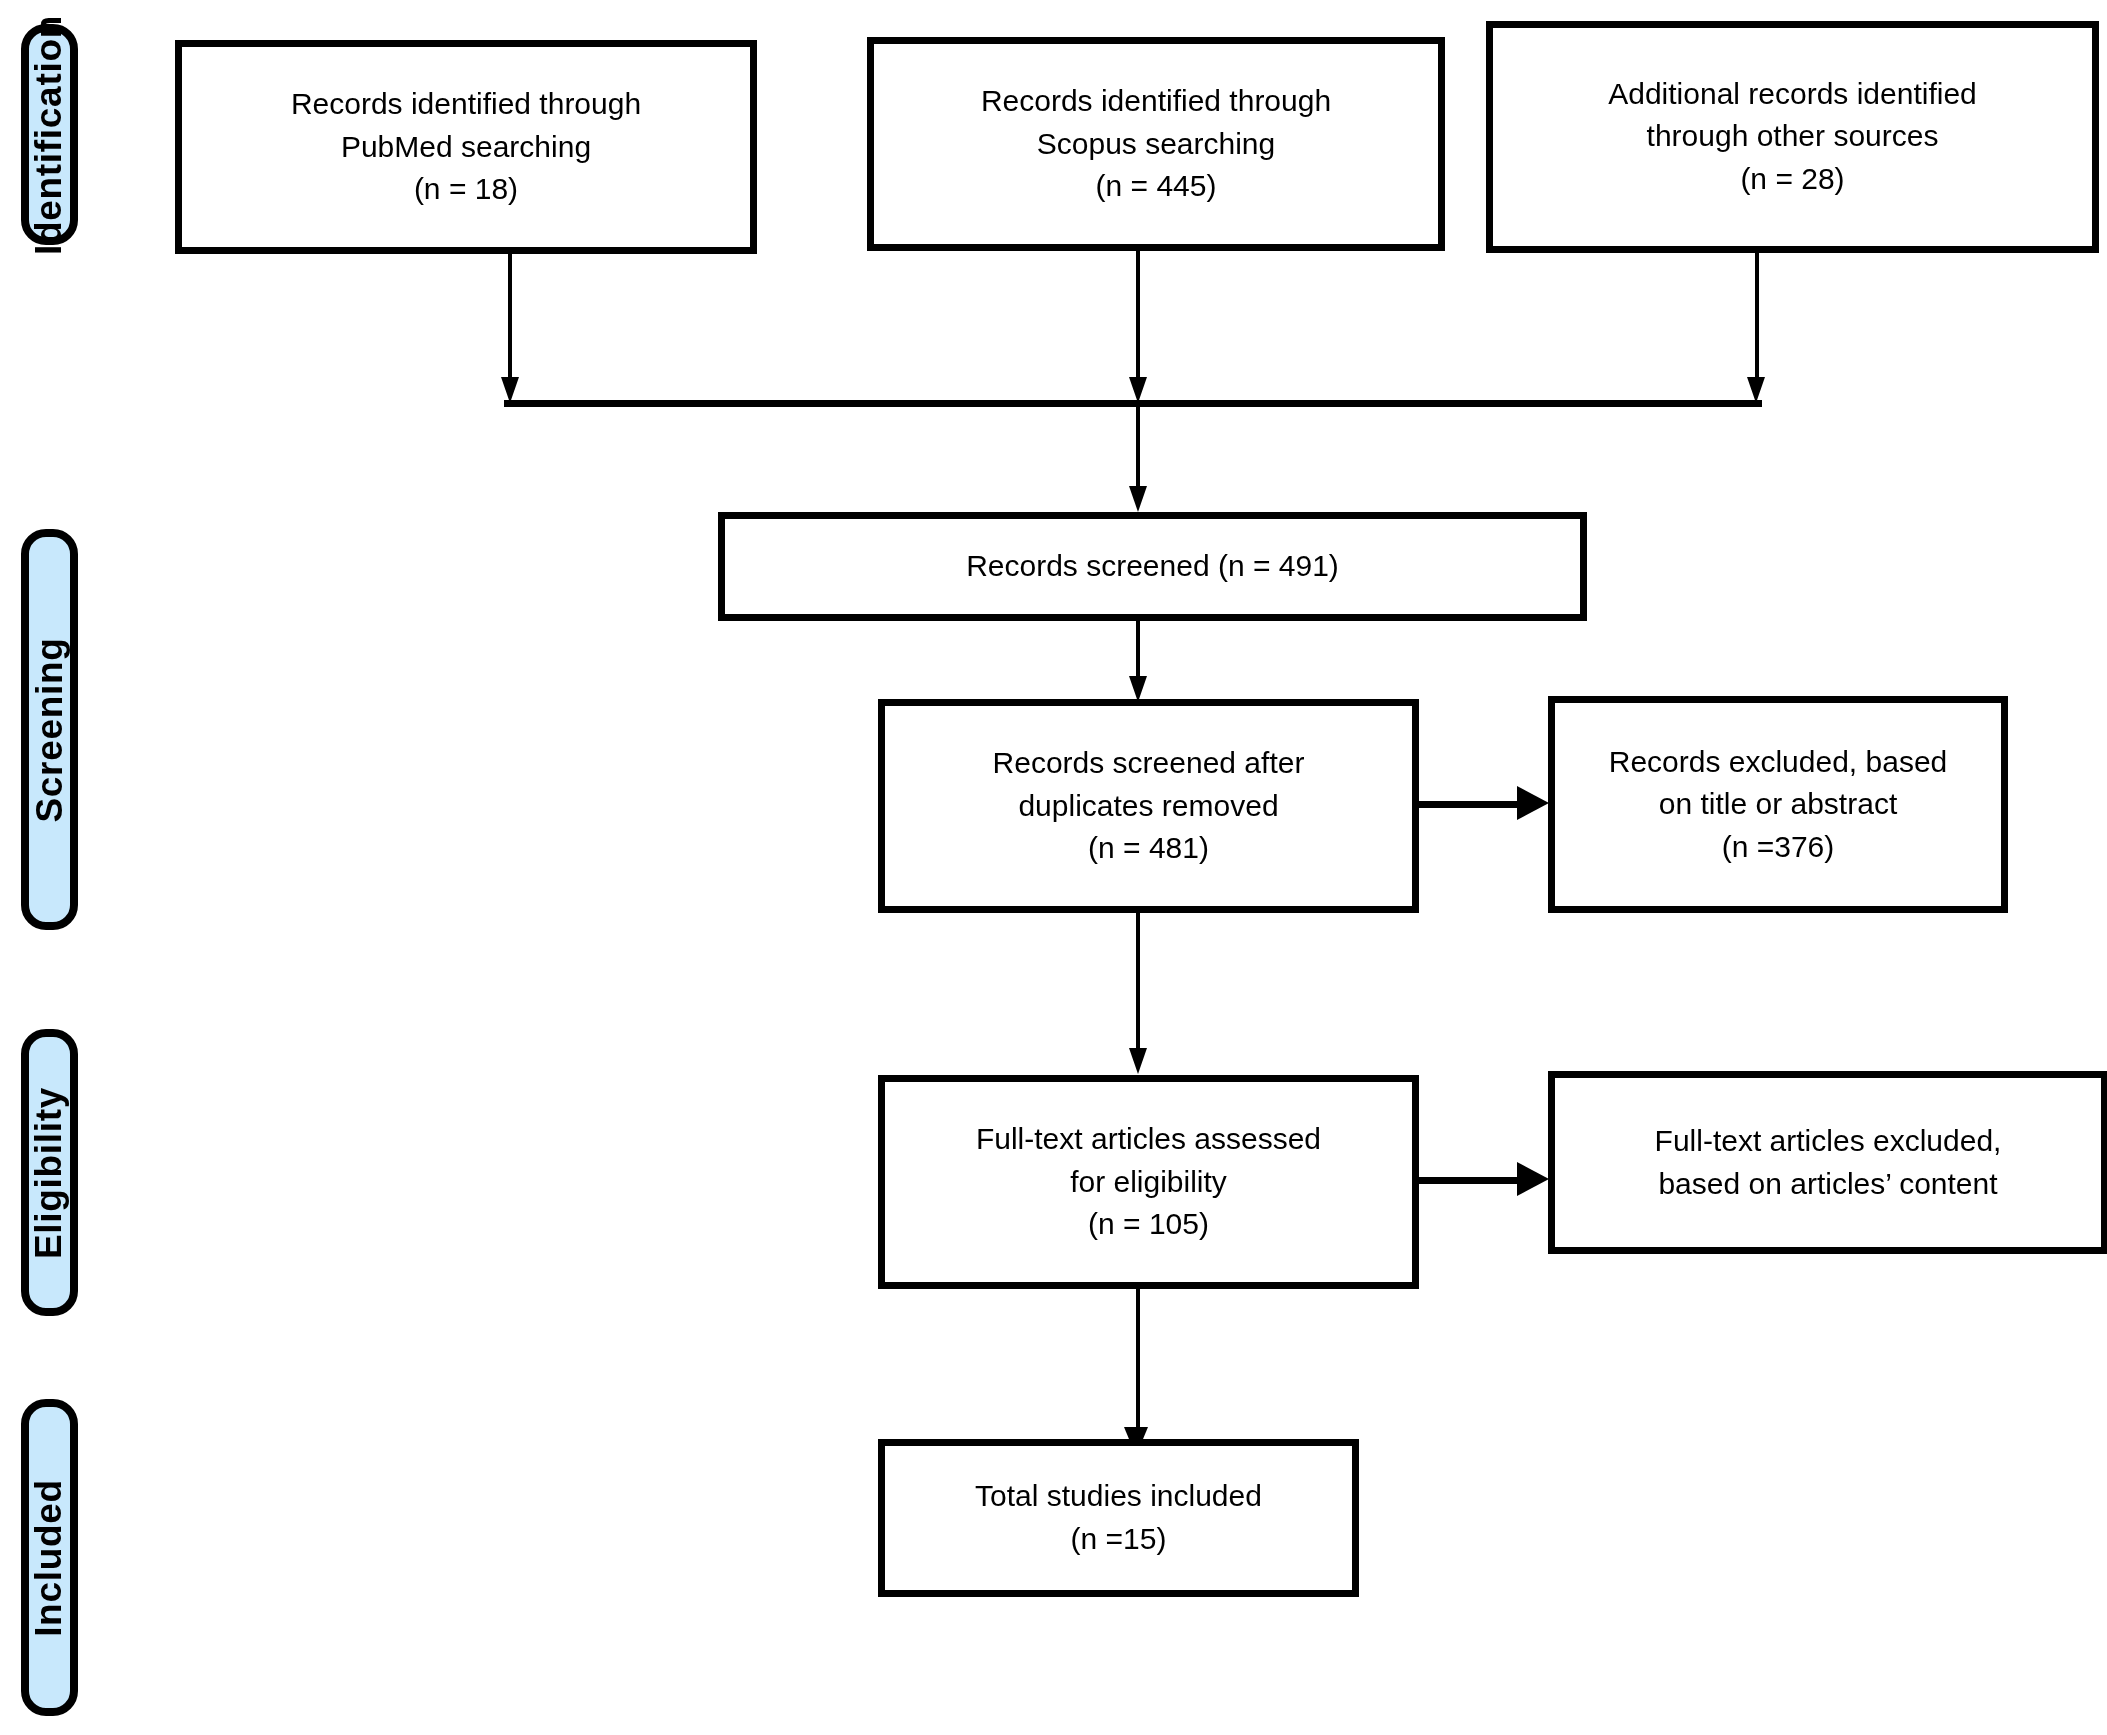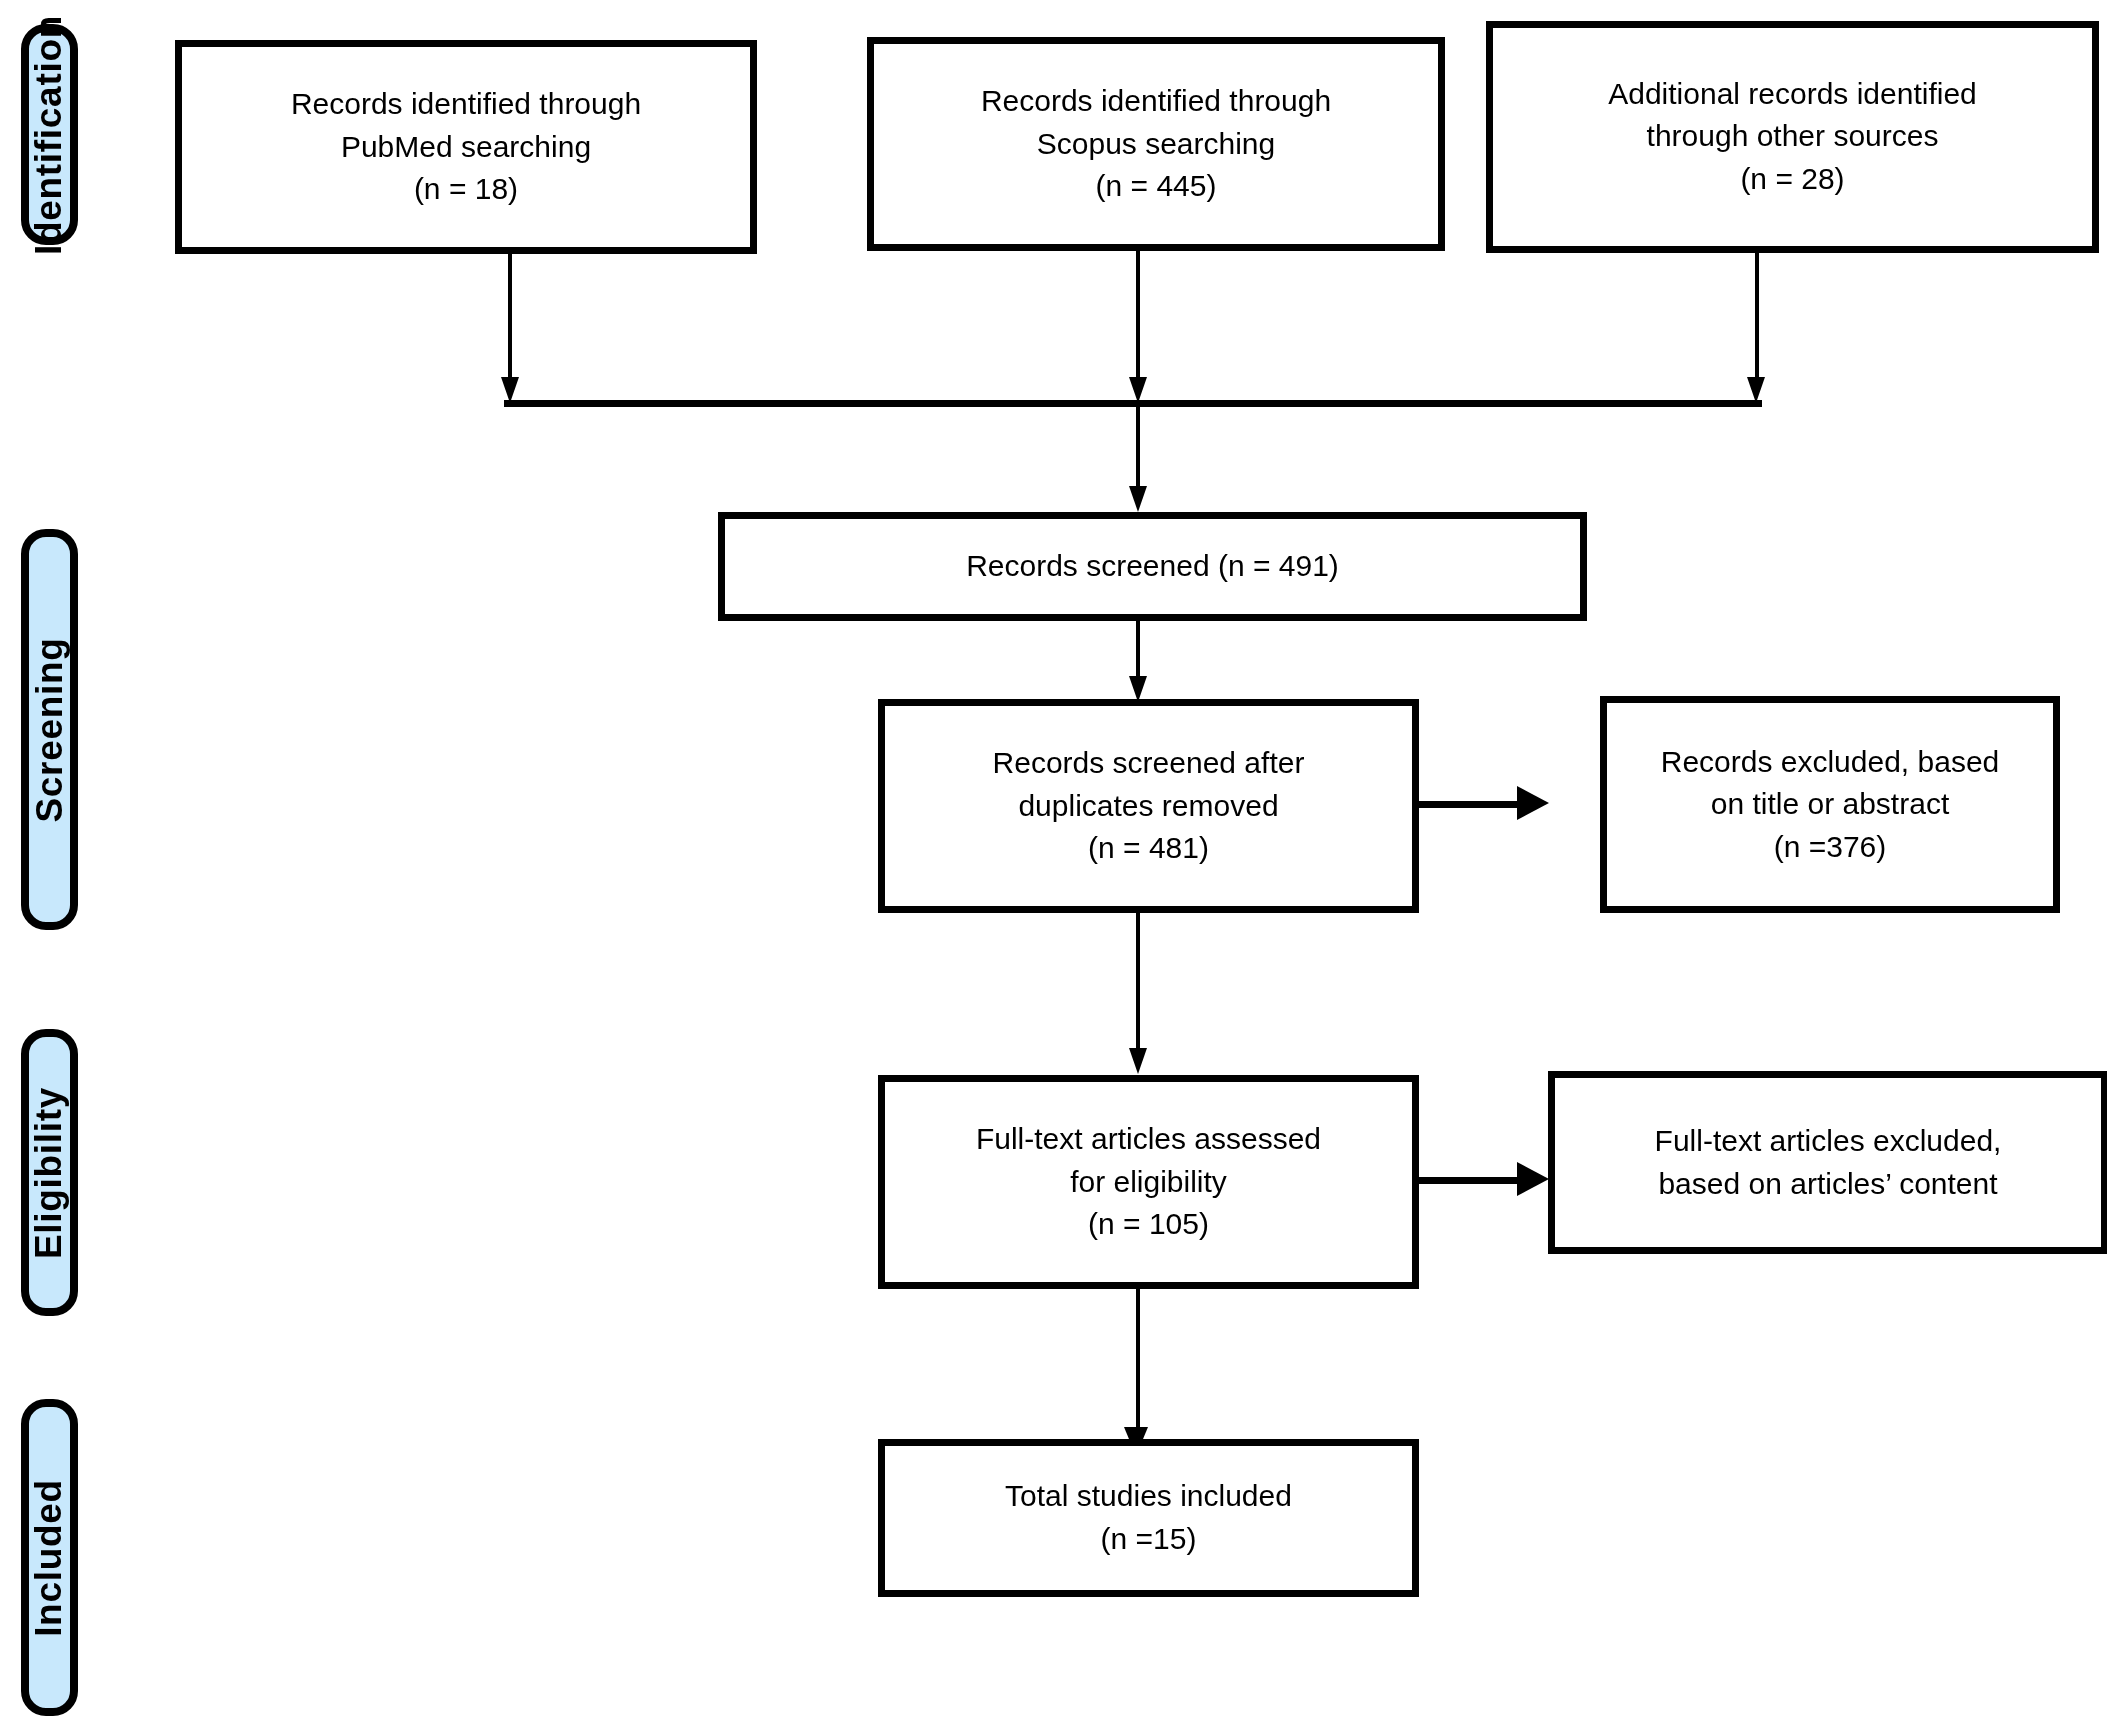--- a/index.html
+++ b/index.html
@@ -160,21 +160,21 @@
   <div class="arrow-down slim" style="left:1129px; top:676px;"></div>
 
   <div class="fbox" style="left:878px; top:699px; width:541px; height:214px;justify-content:flex-end;">
     <div class="ftext">
       <span class="ln">Records screened after</span>
       <span class="ln">duplicates removed</span>
       <span class="ln">(n = 481)</span>
     </div>
   </div>
 
-  <div class="fbox" style="left:1600px; top:696px; width:460px; height:217px;">
+  <div class="fbox" style="left:1548px; top:696px; width:460px; height:217px;">
     <div class="ftext">
       <span class="ln">Records excluded, based</span>
       <span class="ln">on title or abstract</span>
       <span class="ln">(n =376)</span>
     </div>
   </div>
 
   <div class="hline" style="left:1419px; top:801px; width:103px; height:6.6px;"></div>
   <div class="arrow-right" style="left:1517px; top:786px;"></div>
 
@@ -195,21 +195,21 @@
       <span class="ln">based on articles’ content</span>
     </div>
   </div>
 
   <div class="hline" style="left:1419px; top:1177px; width:103px; height:6.6px;"></div>
   <div class="arrow-right" style="left:1517px; top:1162px;"></div>
 
   <div class="vline" style="left:1136px; top:1289px; width:3.7px; height:140px;"></div>
   <div class="arrow-down" style="left:1124px; top:1427px;"></div>
 
-  <div class="fbox" style="left:878px; top:1439px; width:541px; height:158px;">
+  <div class="fbox" style="left:878px; top:1439px; width:481px; height:158px;">
     <div class="ftext">
       <span class="ln">Total studies included</span>
       <span class="ln">(n =15)</span>
     </div>
   </div>
 
 </div>
 
 
 </body></html>

